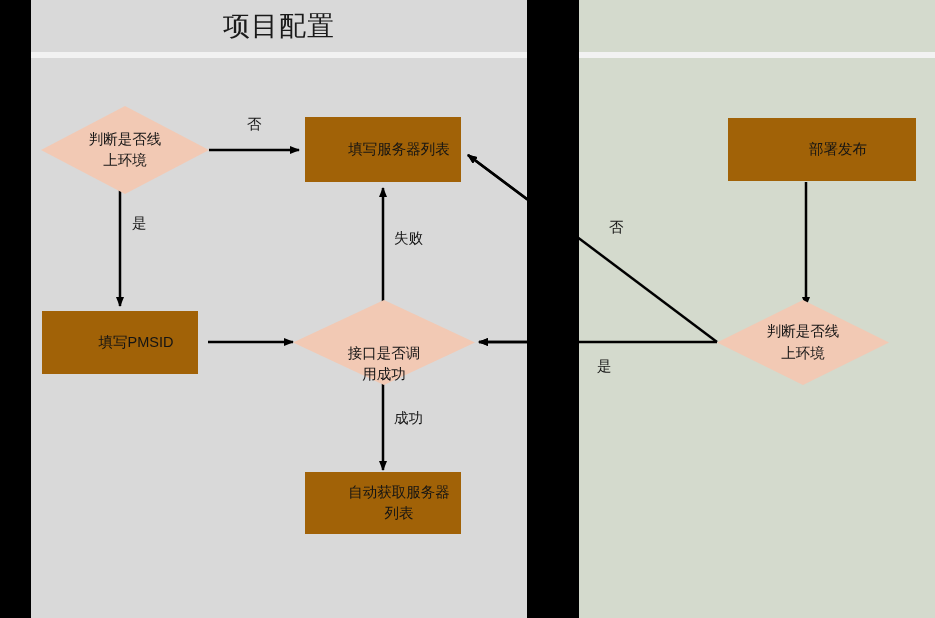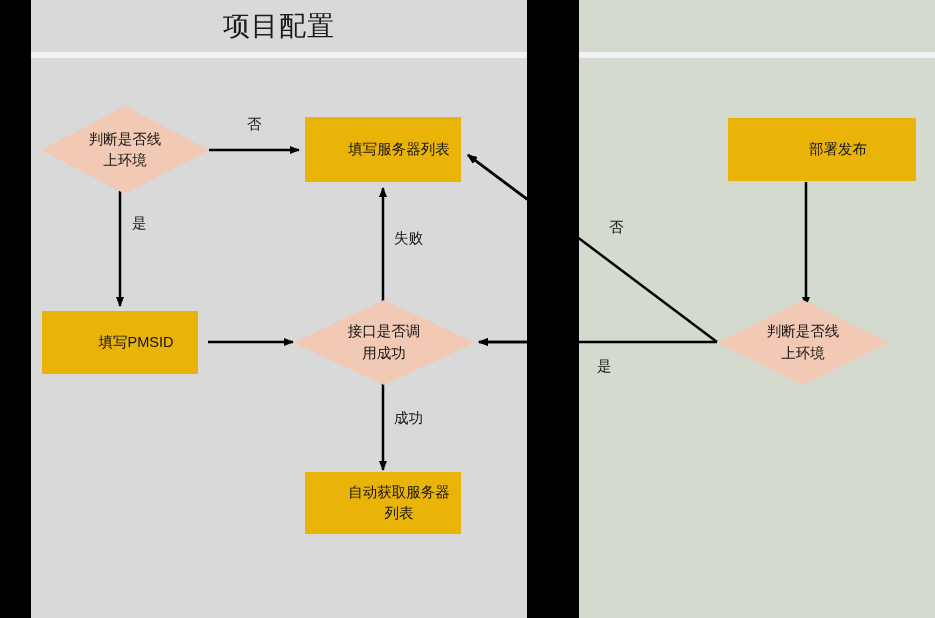--- a/index.html
+++ b/index.html
@@ -52,21 +52,21 @@
     display: flex;
     align-items: center;
     justify-content: center;
     text-align: center;
     color: #141414;
     font-size: 14.5px;
     line-height: 1.45;
     z-index: 6;
   }
   .node-process {
-    background: #eab308;
+    background: #a16207;
     padding-left: 32px;
   }
   .node-decision {
     background: transparent;
     font-family: Liberation Serif, serif;
   }
   .node-decision .diamond-shape {
     position: absolute;
     inset: 0;
     background: #f2c9b4;
@@ -170,21 +170,21 @@
   </div>
 
   <div class="node node-process" style="left:274px; top:117px; width:156px; height:65px;">
     <div class="node-label">填写服务器列表</div>
   </div>
 
   <div class="node node-process" style="left:11px; top:311px; width:156px; height:63px;">
     <div class="node-label">填写PMSID</div>
   </div>
 
-  <div class="node node-decision" style="left:262px; top:300px; width:182px; height:85px;">
+  <div class="node node-decision" style="left:262px; top:300px; width:182px; height:85px;align-items:flex-end;">
     <div class="diamond-shape"></div>
     <div class="node-label">接口是否调
 用成功</div>
   </div>
 
   <div class="node node-process" style="left:274px; top:472px; width:156px; height:62px;">
     <div class="node-label">自动获取服务器列表</div>
   </div>
 
   <div class="node node-process" style="left:697px; top:118px; width:188px; height:63px;">

